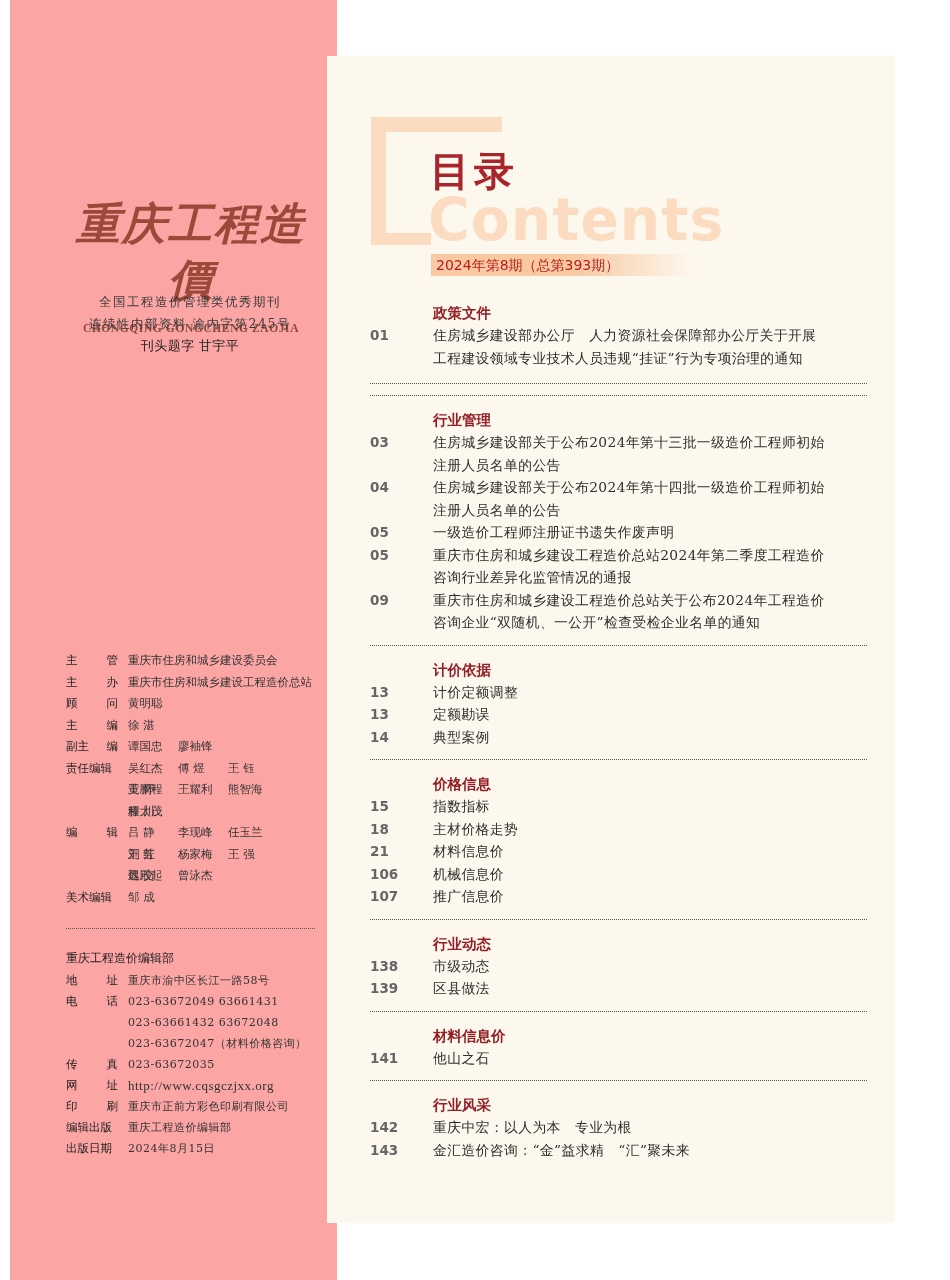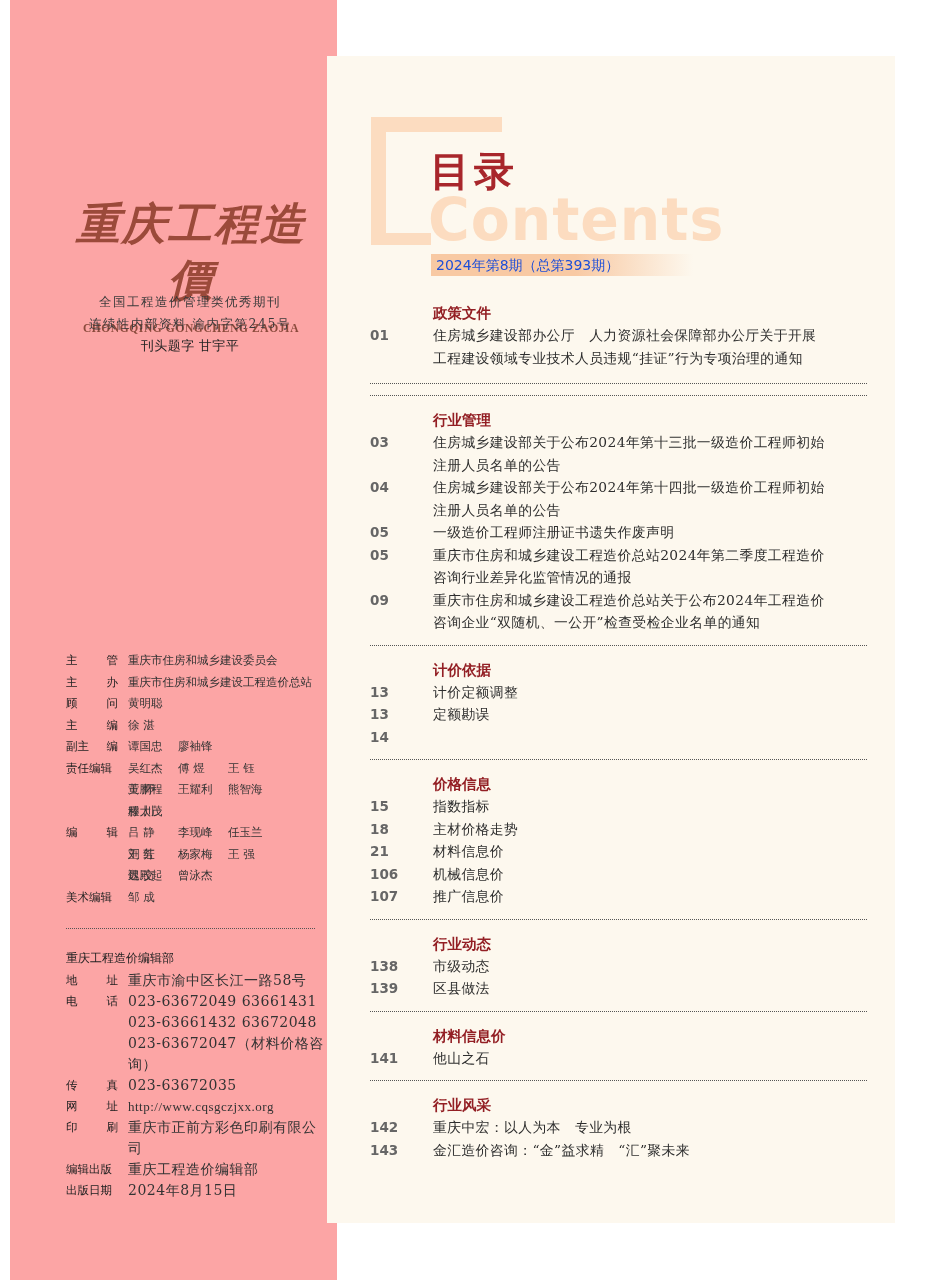--- a/index.html
+++ b/index.html
@@ -19,32 +19,32 @@
   .staff-label { width: 62px; font-family: "DejaVu Sans", sans-serif; font-size: 11.5px; color: #222; display: flex; justify-content: space-between; padding-right: 10px; }
   .staff-values { flex: 1; display: flex; flex-wrap: wrap; align-items: center; }
   .staff-values span { width: 50px; white-space: nowrap; font-size: 11.5px; }
   .staff-org { font-family: "DejaVu Sans", sans-serif; font-size: 11.5px; }
 
   .left-divider { position: absolute; left: 56px; top: 928px; width: 249px; border-top: 1.5px dotted #555; }
   .contact { position: absolute; left: 56px; top: 948px; width: 260px; font-size: 11.5px; }
   .contact-title { font-family: "DejaVu Sans", sans-serif; font-size: 12px; color: #222; height: 22px; line-height: 20px; }
   .contact-row { display: flex; min-height: 21px; line-height: 21px; }
   .contact-label { width: 62px; font-family: "DejaVu Sans", sans-serif; font-size: 11.5px; display: flex; justify-content: space-between; padding-right: 10px; color: #222; }
-  .contact-val { flex: 1; font-size: 14px; letter-spacing: 0.5px; color: #333; }
+  .contact-val { flex: 1; font-size: 11px; letter-spacing: 0.5px; color: #333; }
   .contact-val.url { font-family: "Liberation Serif", serif; font-size: 13px; }
 
   
   .right-panel { position: absolute; left: 327px; top: 56px; width: 568px; height: 1167px; background: #fdf8ee; }
   .bracket-top { position: absolute; left: 371px; top: 117px; width: 131px; height: 15px; background: #fcdcc0; }
   .bracket-left { position: absolute; left: 371px; top: 117px; width: 15px; height: 128px; background: #fcdcc0; }
   .bracket-bottom { position: absolute; left: 371px; top: 233px; width: 60px; height: 12px; background: #fcdcc0; }
   .toc-title { position: absolute; left: 430px; top: 146px; font-family: "DejaVu Sans", sans-serif; font-weight: bold; font-size: 40px; color: #a8262b; letter-spacing: 4px; line-height: 50px; }
   .toc-contents { position: absolute; left: 428px; top: 189px; font-family: "DejaVu Sans", sans-serif; font-weight: bold; font-size: 58px; color: #fcdcc0; line-height: 62px; letter-spacing: 1px; transform: scaleX(0.98); transform-origin: left; }
   .issue-bar { position: absolute; left: 431px; top: 254px; width: 262px; height: 22px; background: linear-gradient(to right, #f8c9a3 0%, #f8c9a3 55%, rgba(248,201,163,0) 100%); }
-  .issue-text { position: absolute; left: 436px; top: 256px; font-family: "DejaVu Sans", sans-serif; font-size: 14px; color: #1d4ed8; line-height: 18px; }
+  .issue-text { position: absolute; left: 436px; top: 256px; font-family: "DejaVu Sans", sans-serif; font-size: 14px; color: #b91c1c; line-height: 18px; }
 
   .toc { position: absolute; left: 370px; top: 302px; width: 497px; }
   .section { position: relative; }
   .section-title { margin-left: 63px; font-family: "DejaVu Sans", sans-serif; font-weight: bold; font-size: 14.5px; color: #931f24; height: 22px; line-height: 22px; }
   .entry { display: flex; justify-content: space-between; }
   .entry-page { width: 63px; font-family: "DejaVu Sans", sans-serif; font-weight: bold; font-size: 13.5px; color: #666; line-height: 22.5px; }
   .entry-title { flex: 1; font-size: 13.8px; color: #2e2e2e; line-height: 22.5px; letter-spacing: 0.4px; }
   .divider { border-top: 1.5px dotted #555; width: 497px; }
 </style>
 </head>
@@ -327,20 +327,23 @@
         </div>
       </div>
       <div class="entry">
         <div class="entry-page">13</div>
         <div class="entry-title">
           <div>定额勘误</div>
         </div>
       </div>
       <div class="entry">
         <div class="entry-page">14</div>
+        <div class="entry-title">
+          <div>典型案例</div>
+        </div>
       </div>
     </div>
     <div class="divider" style="margin: 11px 0px 13px;"></div>
     <div class="section">
       <div class="section-title">价格信息</div>
       <div class="entry">
         <div class="entry-page">15</div>
         <div class="entry-title">
           <div>指数指标</div>
         </div>

